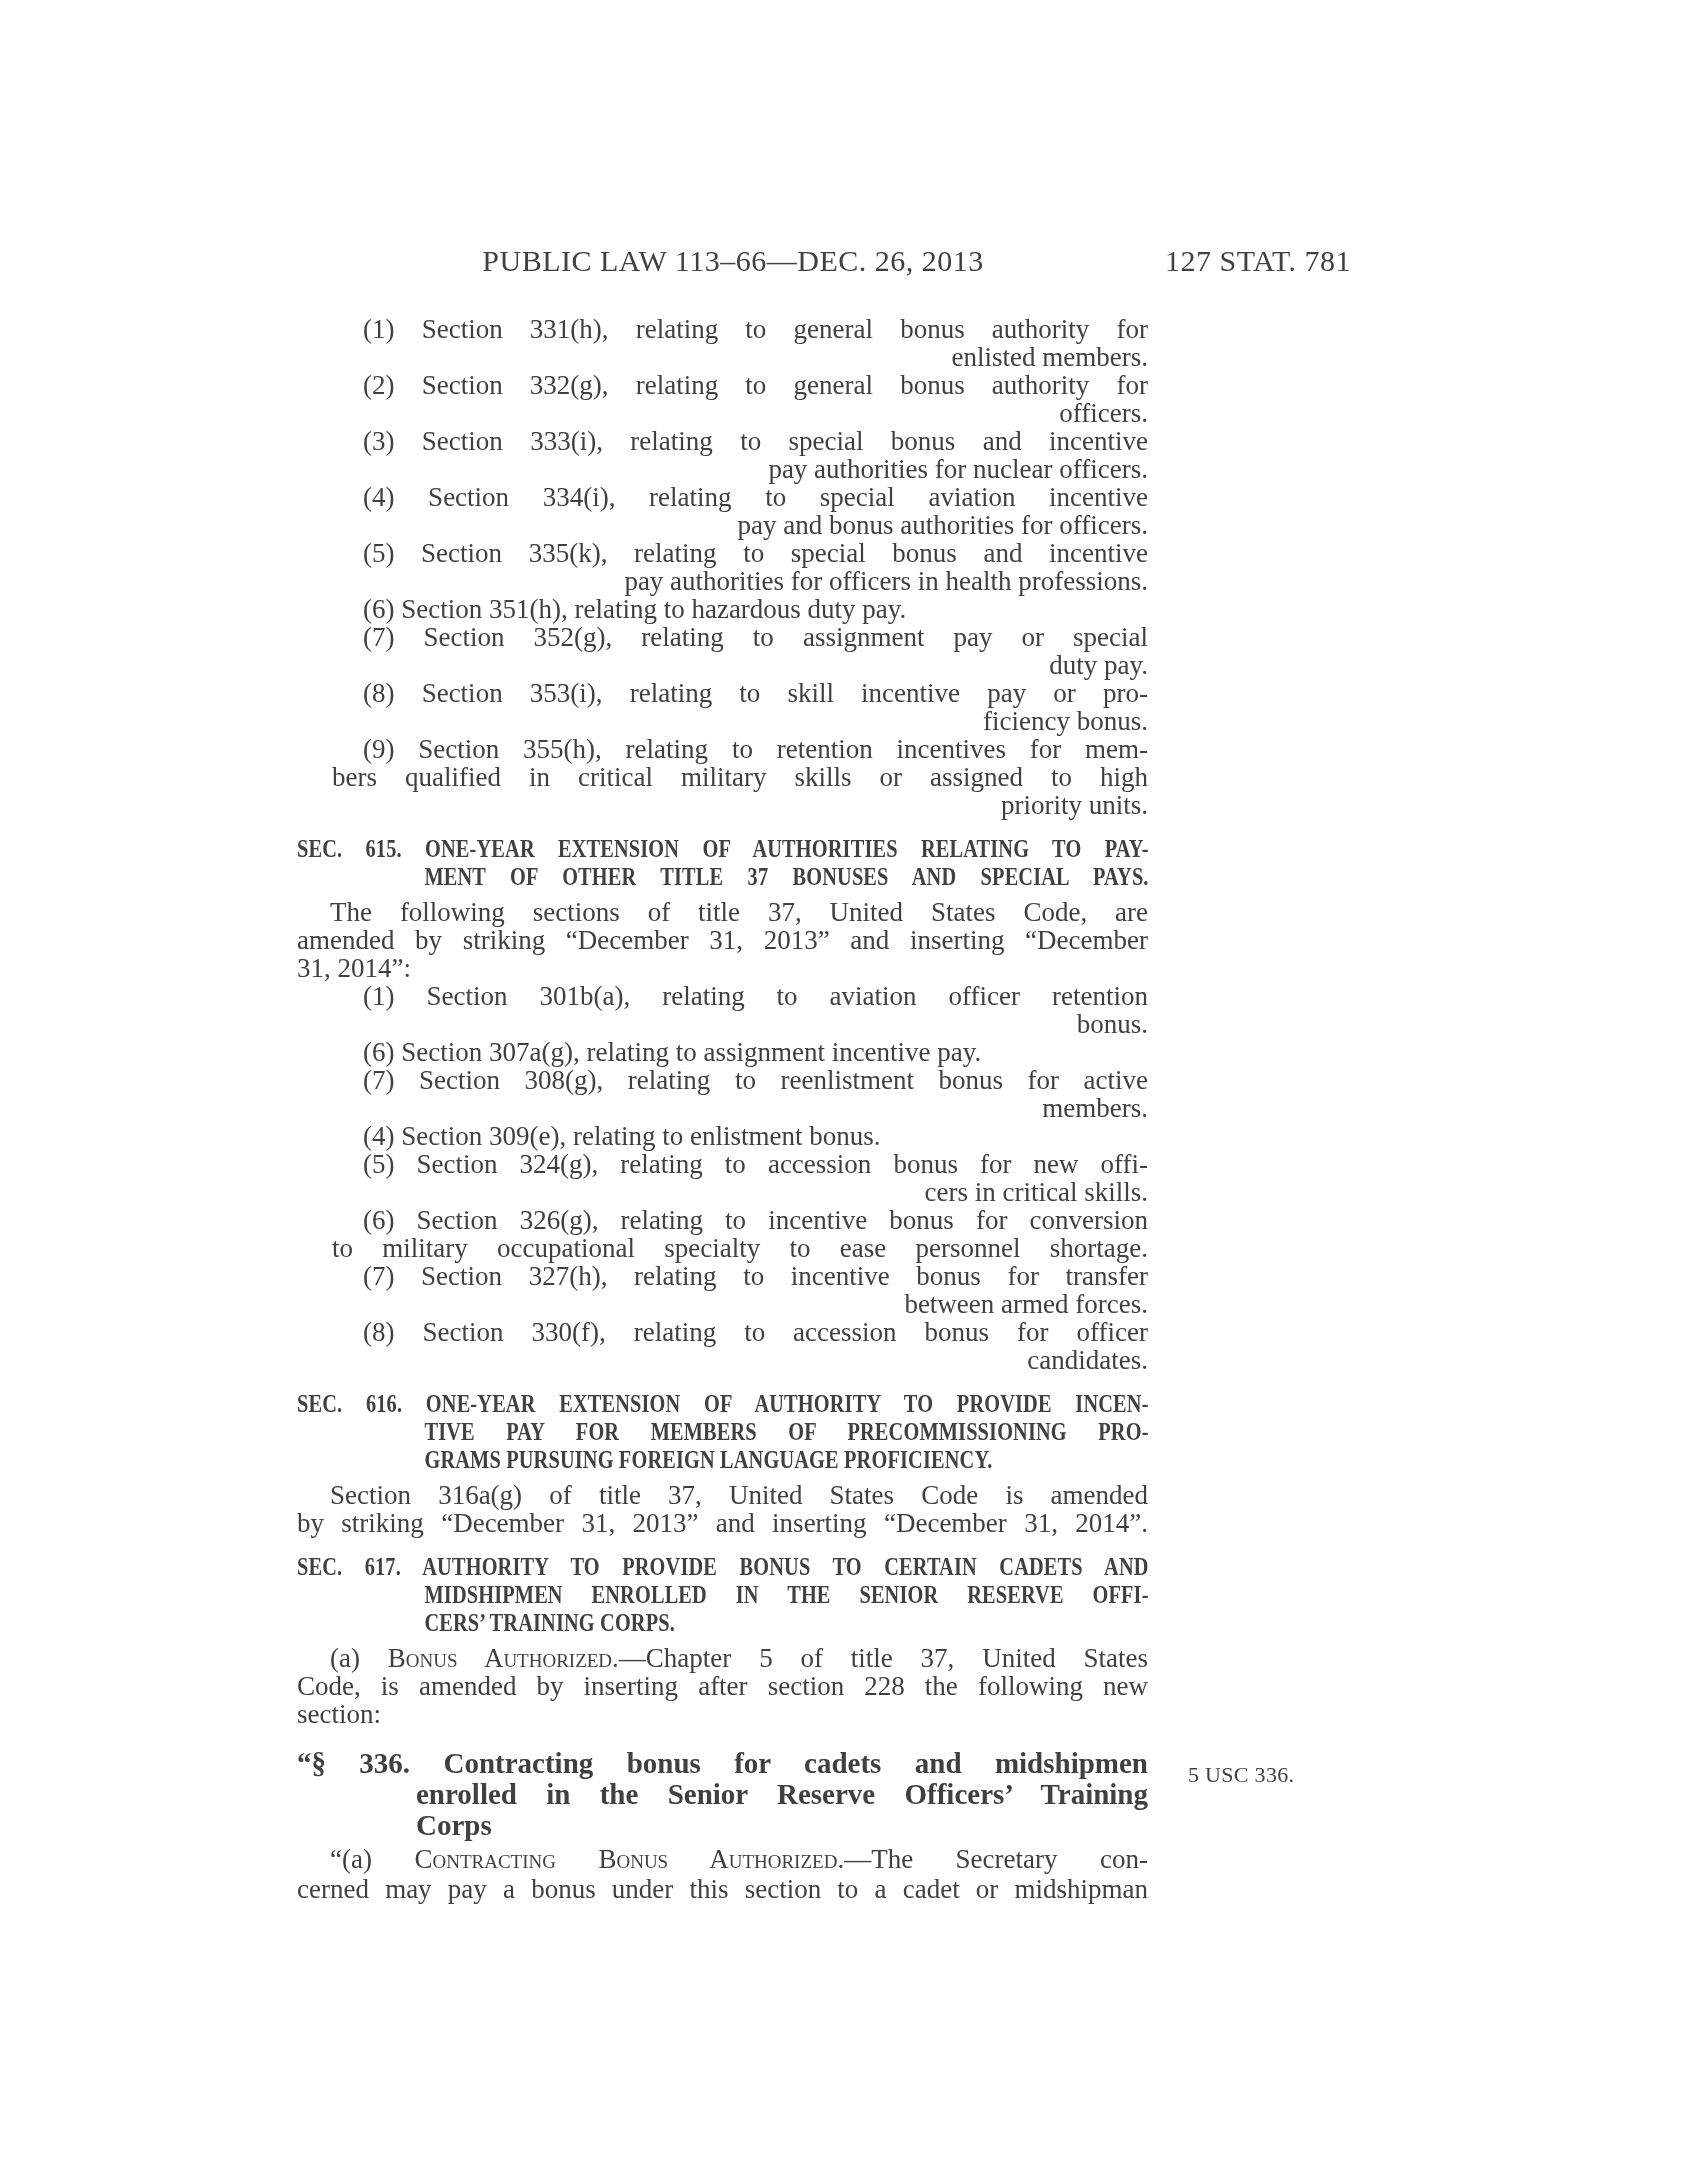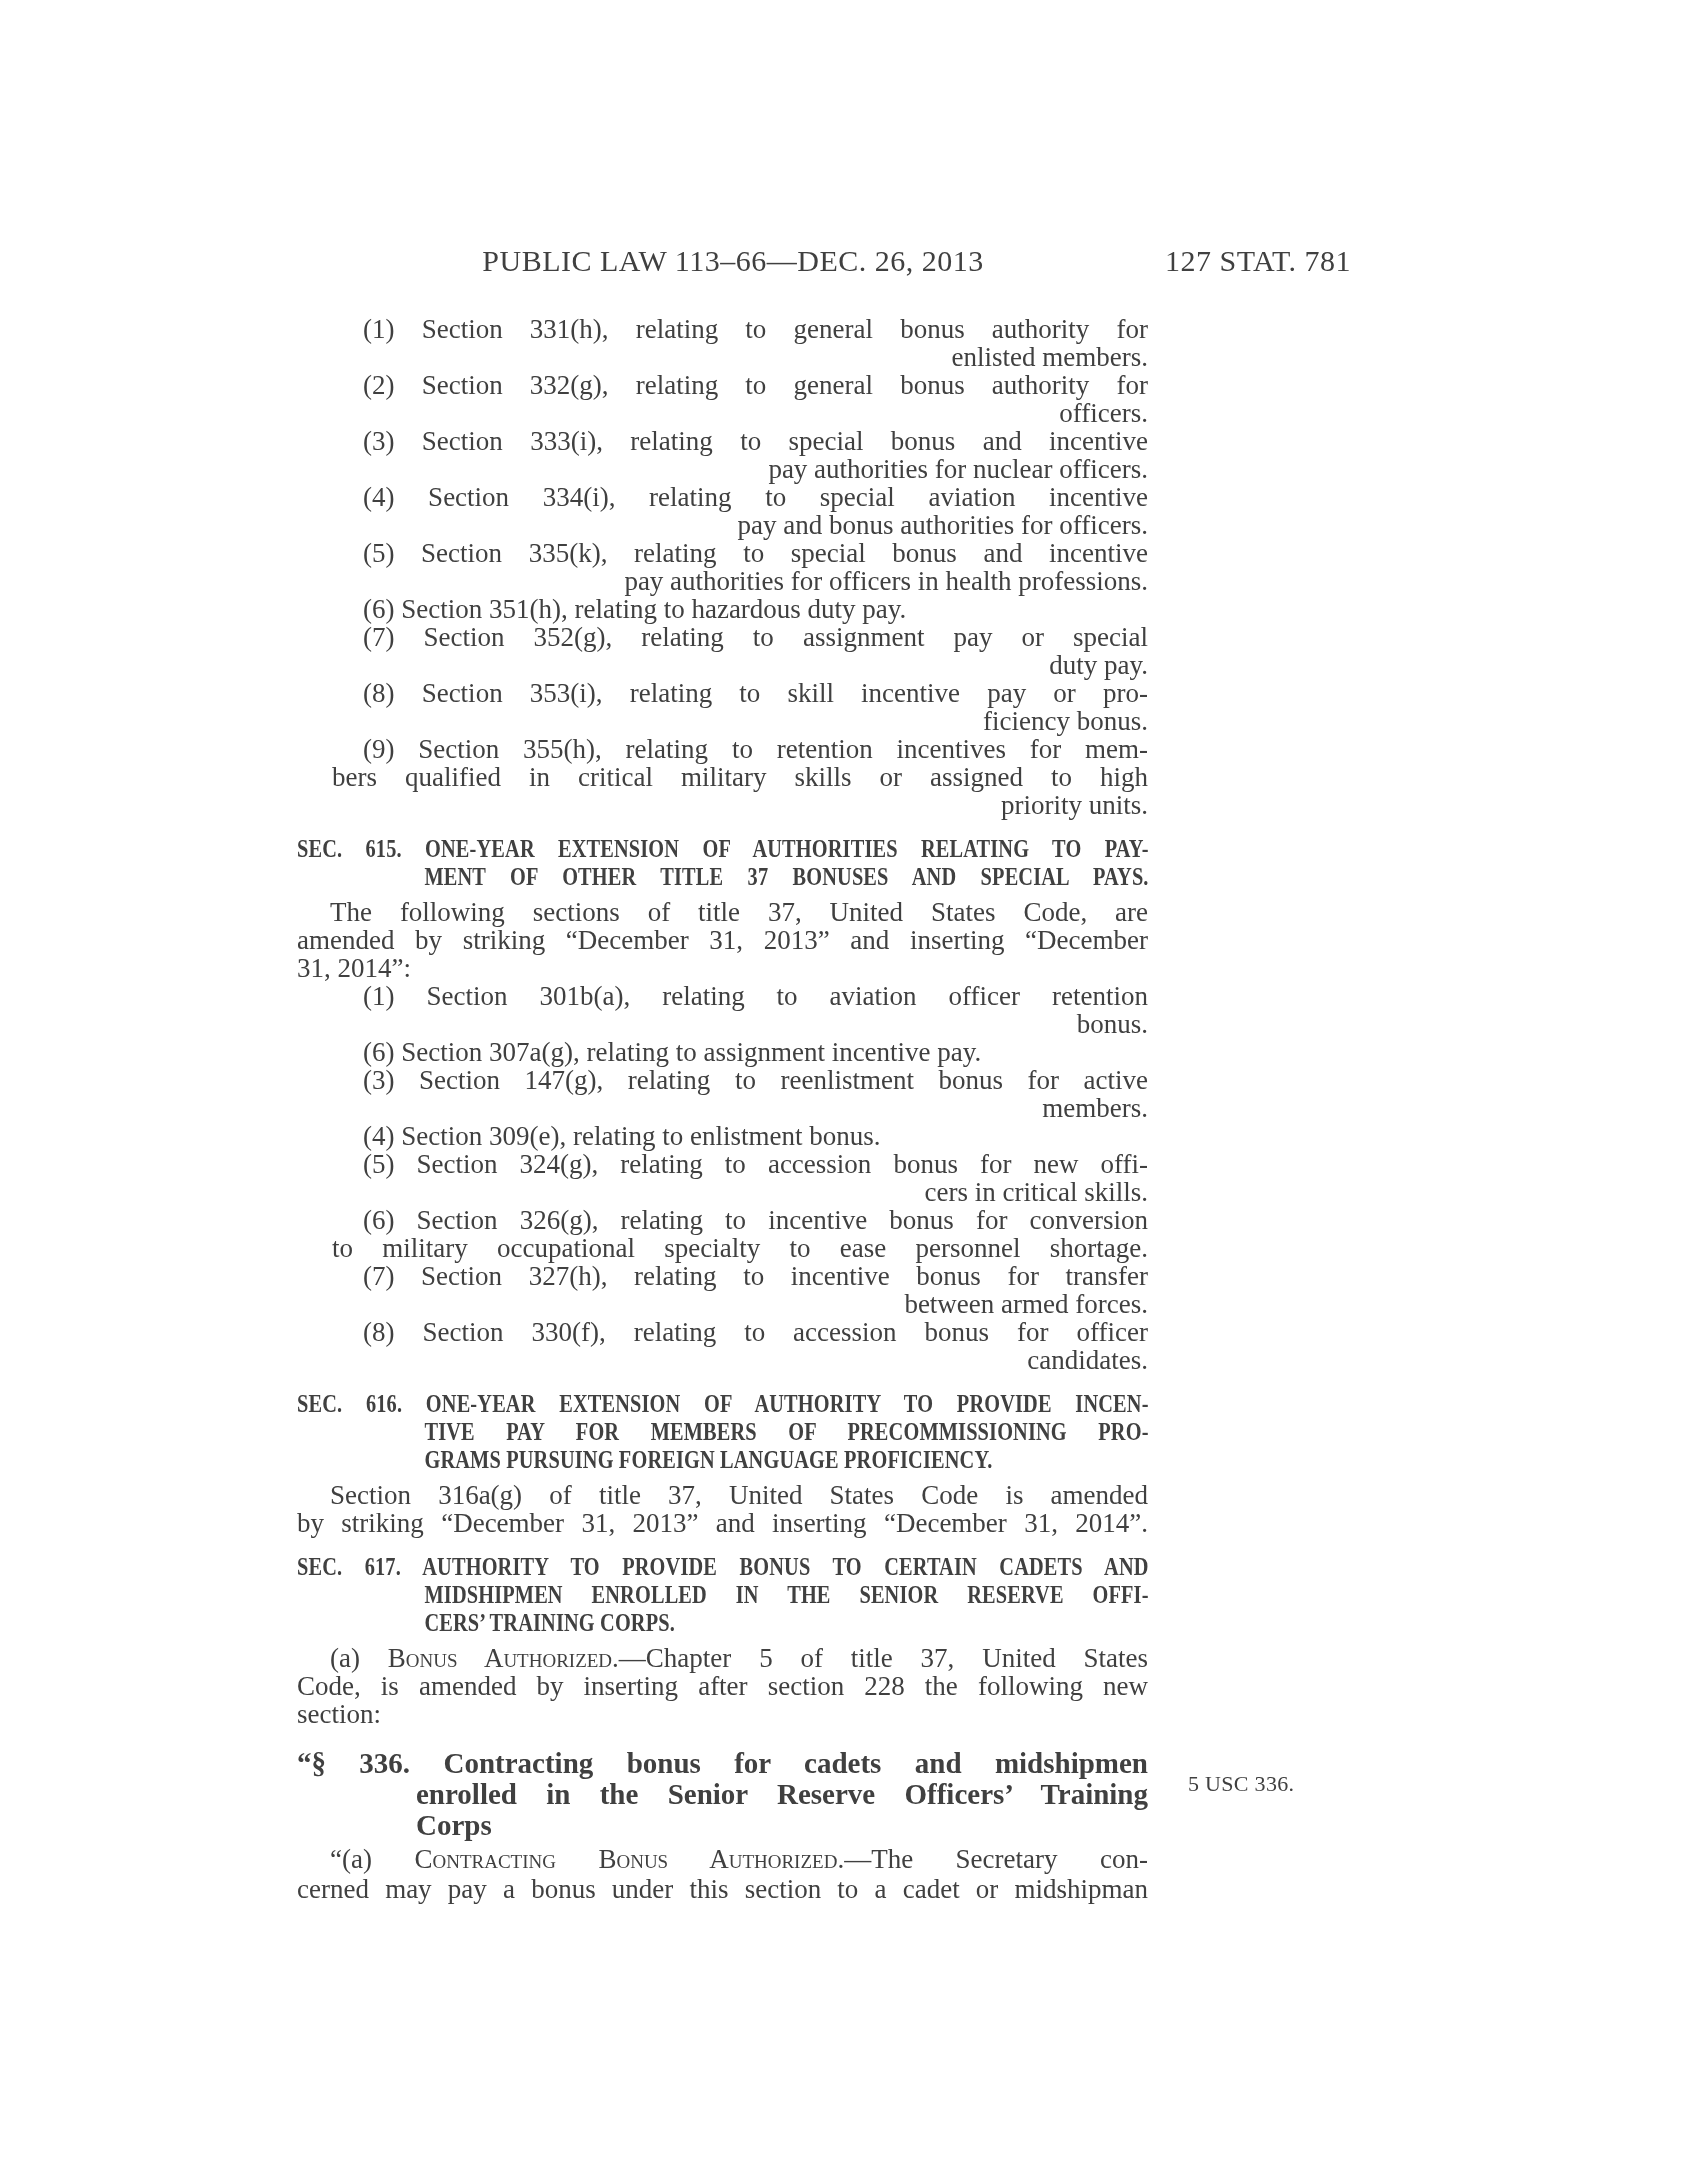--- a/index.html
+++ b/index.html
@@ -30,21 +30,21 @@
   
   .b-sec{width:1089px;transform:scaleX(0.782);transform-origin:0 0;
     font-weight:bold;margin-top:16px;margin-bottom:7px;}
   .b-sec .ln{font-size:26px;height:28px;line-height:28px;letter-spacing:0.2px;}
   
   .b-law{position:relative;font-weight:bold;margin-top:20px;margin-bottom:3px;}
   .b-law .ln{font-size:29px;height:31px;line-height:31px;}
   
   .b-para-lg .ln{height:30px;line-height:30px;}
   .sc{font-variant:small-caps;}
-  .margin-note{position:absolute;left:891px;top:23px;font-size:22px;font-weight:normal;
+  .margin-note{position:absolute;left:891px;top:14px;font-size:22px;font-weight:normal;
     white-space:nowrap;letter-spacing:0.3px;}
 </style>
 </head>
 <body>
 
 <div class="page">
   <div class="running-header">
     <span class="rh-title">PUBLIC LAW 113–66—DEC. 26, 2013</span>
     <span class="rh-stat">127 STAT. 781</span>
   </div>
@@ -75,21 +75,21 @@
       </div>
       <div class="block b-para">
         <div class="ln i-p1 just"><span>The following sections of title 37, United States Code, are</span></div>
         <div class="ln i-p0 just"><span>amended by striking “December 31, 2013” and inserting “December</span></div>
         <div class="ln i-p0"><span>31, 2014”:</span></div>
       </div>
       <div class="block b-items">
         <div class="ln i-s1 just"><span>(1) Section 301b(a), relating to aviation officer retention</span></div>
         <div class="ln i-s0"><span>bonus.</span></div>
         <div class="ln i-s1"><span>(6) Section 307a(g), relating to assignment incentive pay.</span></div>
-        <div class="ln i-s1 just"><span>(3) Section 147(g), relating to reenlistment bonus for active</span></div>
+        <div class="ln i-s1 just"><span>(7) Section 308(g), relating to reenlistment bonus for active</span></div>
         <div class="ln i-s0"><span>members.</span></div>
         <div class="ln i-s1"><span>(4) Section 309(e), relating to enlistment bonus.</span></div>
         <div class="ln i-s1 just"><span>(5) Section 324(g), relating to accession bonus for new offi-</span></div>
         <div class="ln i-s0"><span>cers in critical skills.</span></div>
         <div class="ln i-s1 just"><span>(6) Section 326(g), relating to incentive bonus for conversion</span></div>
         <div class="ln i-s0 just"><span>to military occupational specialty to ease personnel shortage.</span></div>
         <div class="ln i-s1 just"><span>(7) Section 327(h), relating to incentive bonus for transfer</span></div>
         <div class="ln i-s0"><span>between armed forces.</span></div>
         <div class="ln i-s1 just"><span>(8) Section 330(f), relating to accession bonus for officer</span></div>
         <div class="ln i-s0"><span>candidates.</span></div>

